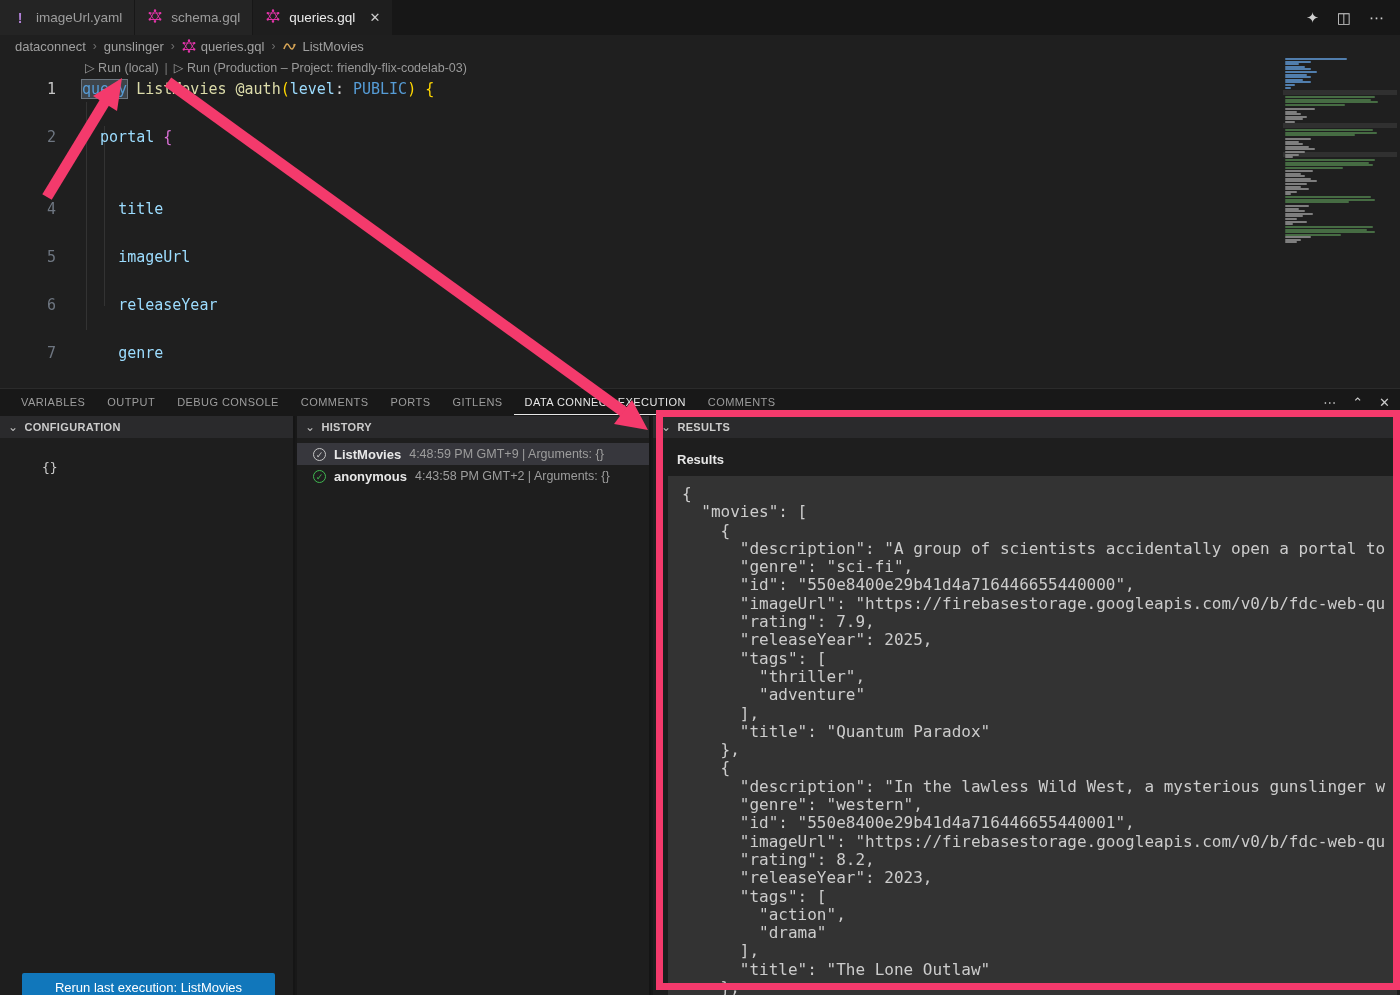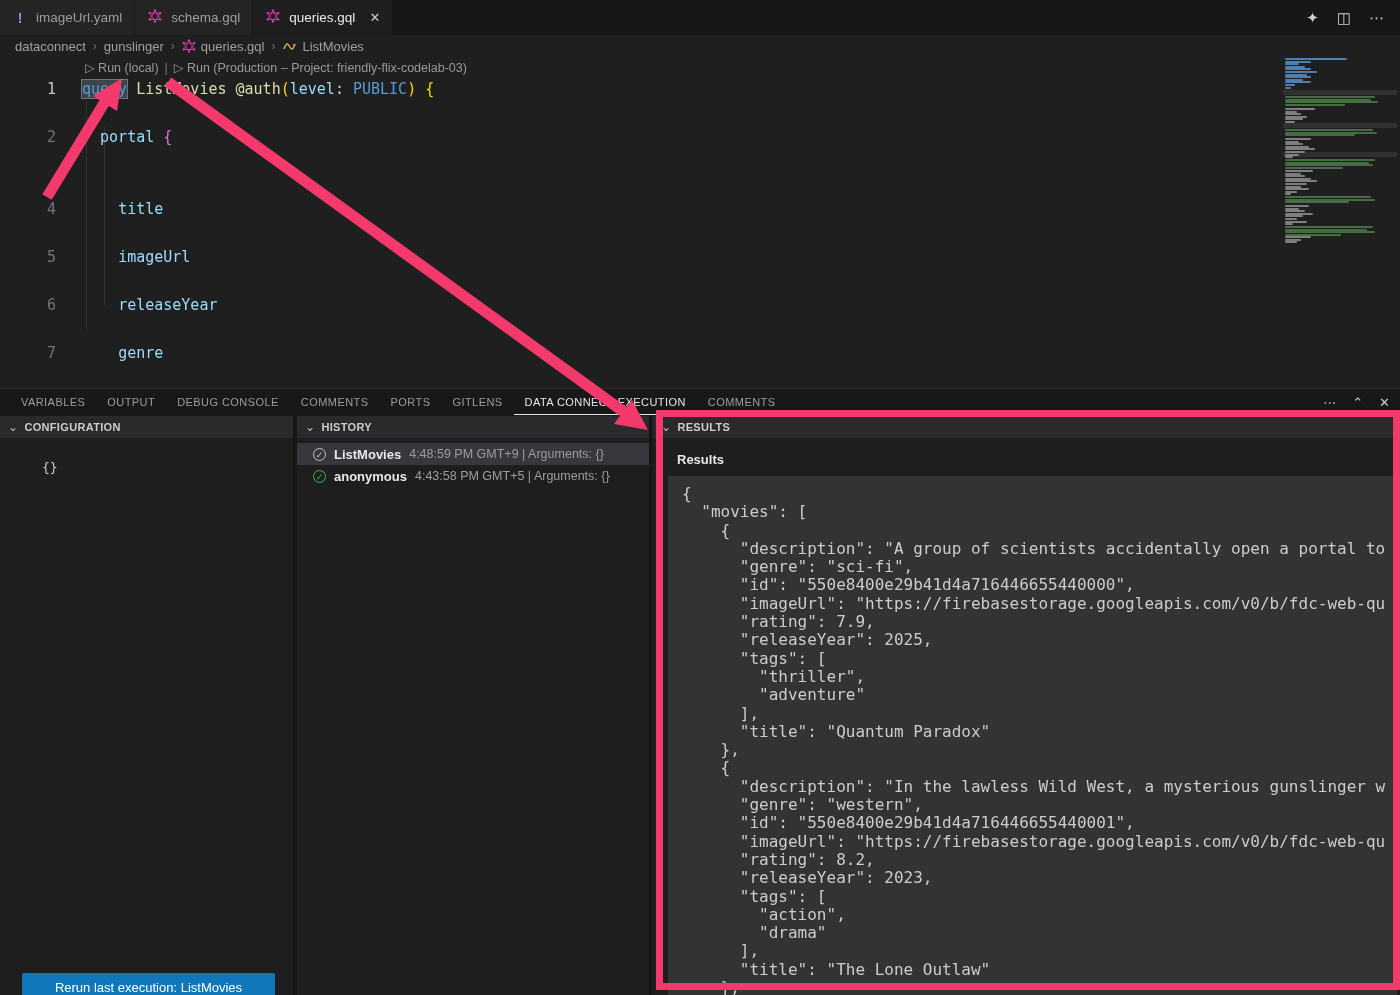--- a/index.html
+++ b/index.html
@@ -300,21 +300,21 @@
       </div>
       <div id="history-host" style="padding-top:5px;">
           <div class="hist-item selected">
             <span class="ckc ">✓</span>
             <span class="hname">ListMovies</span>
             <span class="hmeta">4:48:59 PM GMT+9 | Arguments: {}</span>
           </div>
           <div class="hist-item">
             <span class="ckc green">✓</span>
             <span class="hname">anonymous</span>
-            <span class="hmeta">4:43:58 PM GMT+5 | Arguments: {}</span>
+            <span class="hmeta">4:43:58 PM GMT+2 | Arguments: {}</span>
           </div>
         </div>
     </div>
 
     <div class="col col-results">
       <div class="sect-head">
         <span class="chev">⌄</span>
         <span>RESULTS</span>
       </div>
       <div class="results-label">Results</div>

